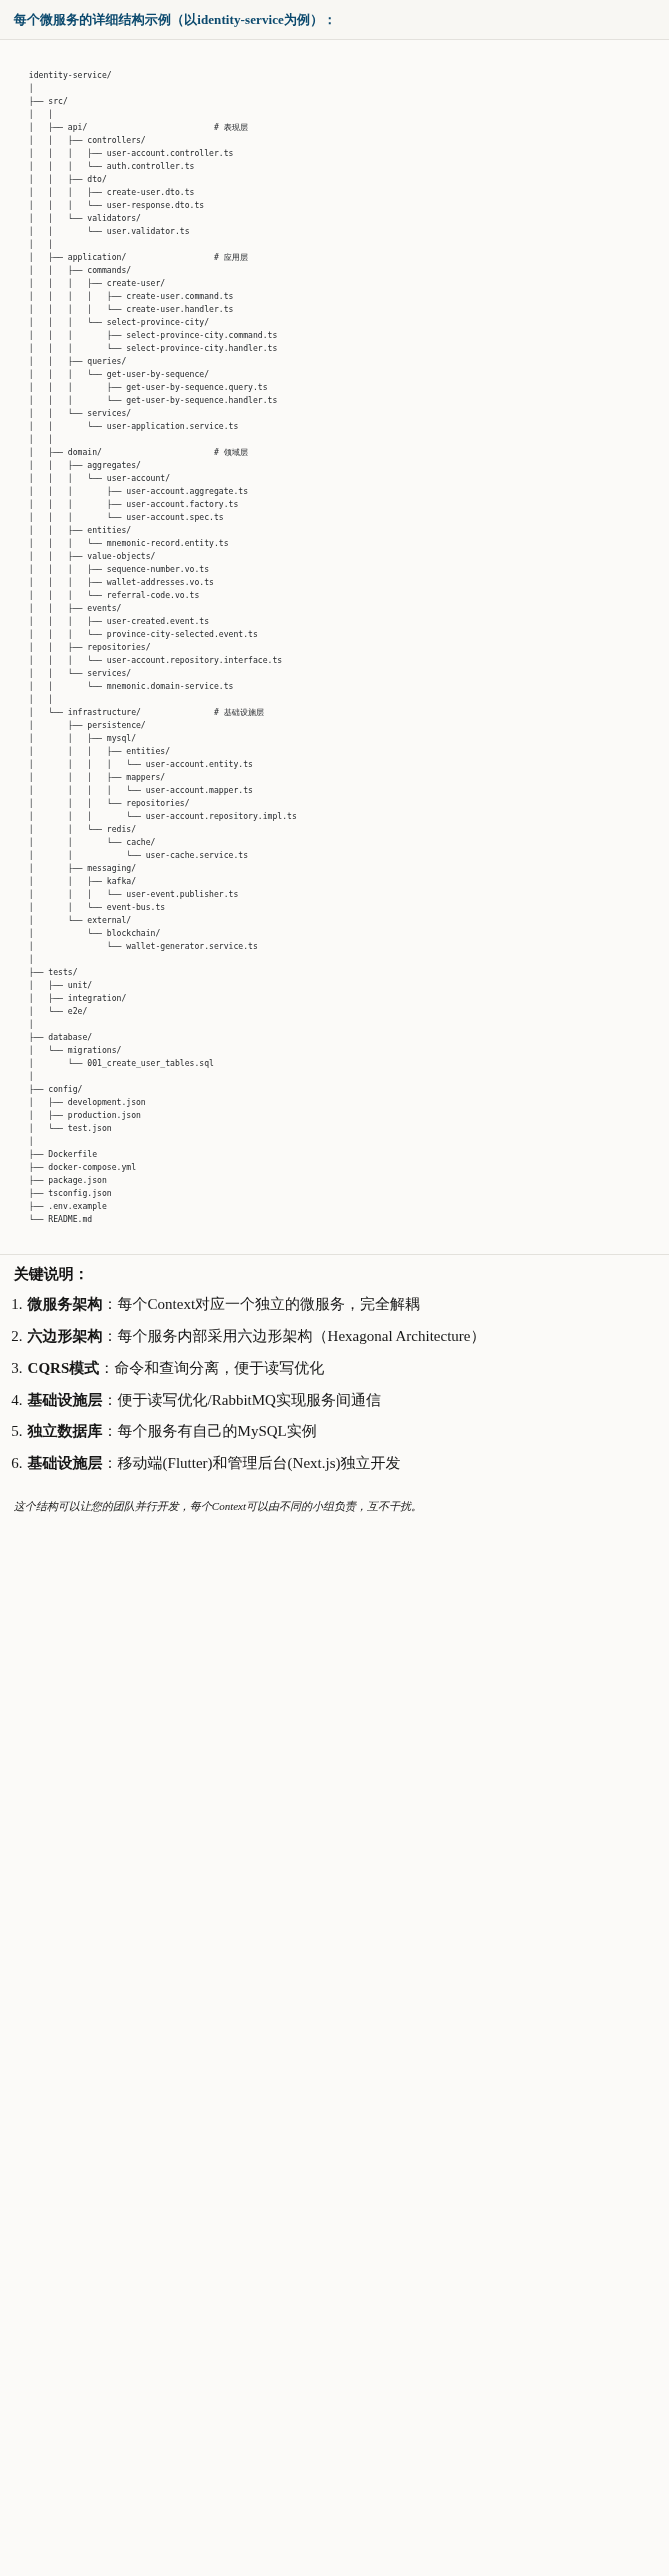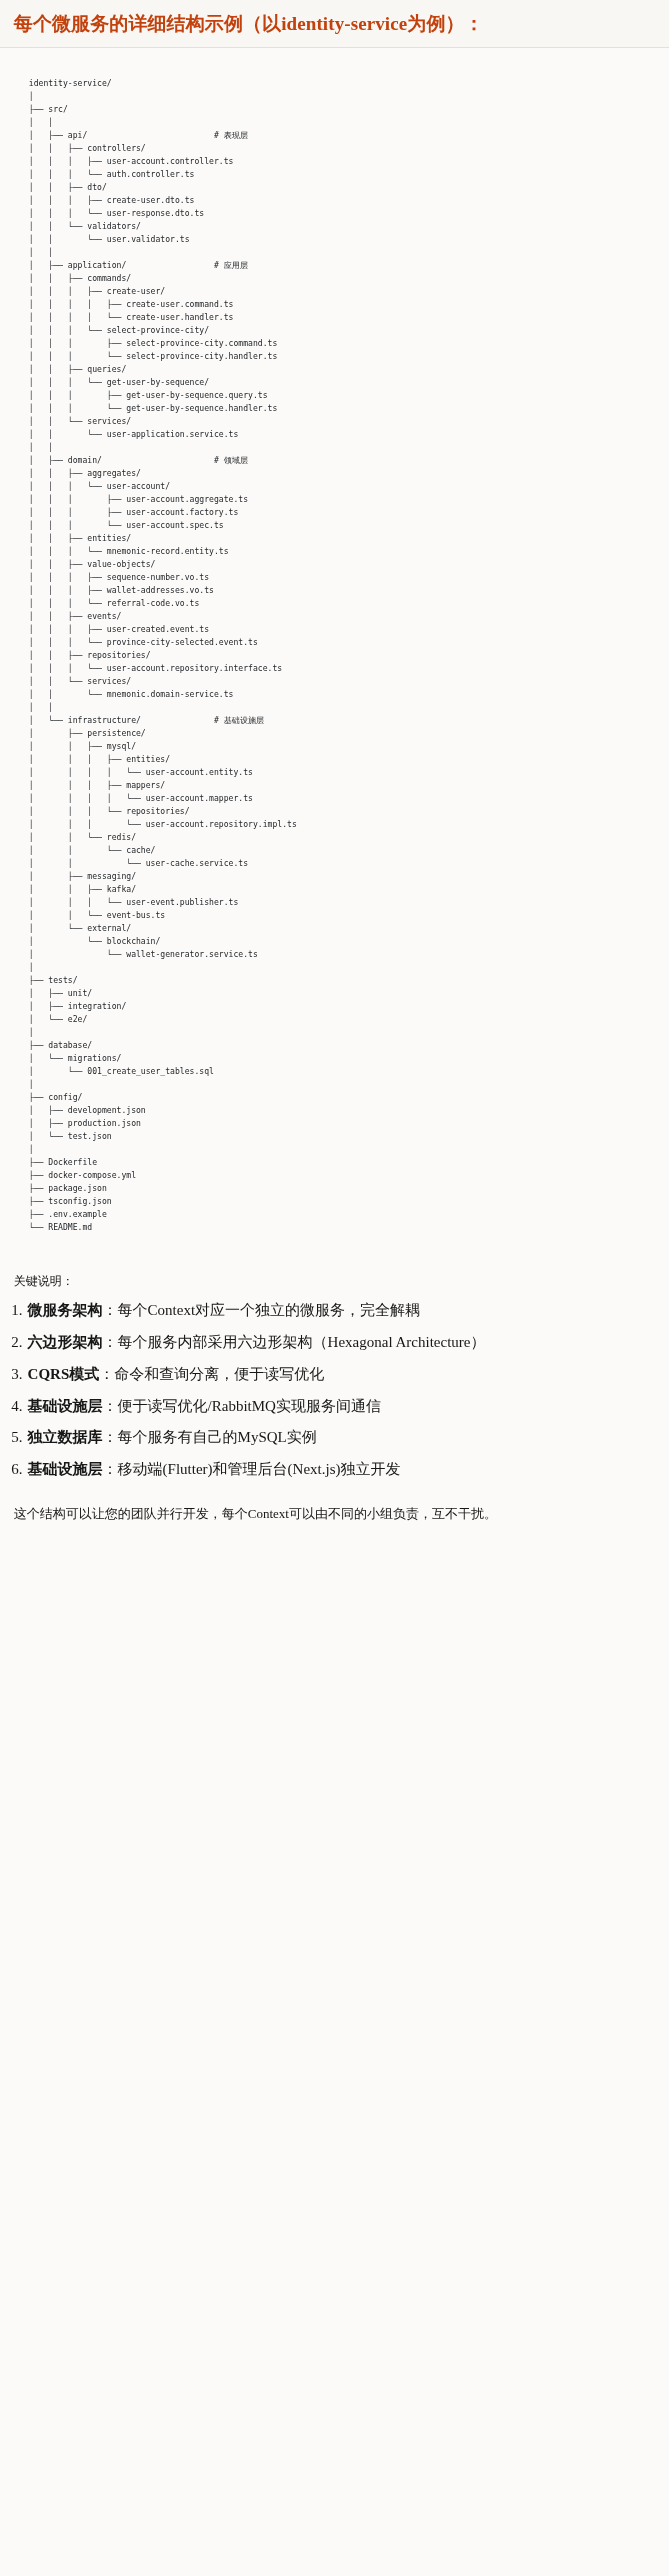--- a/index.html
+++ b/index.html
@@ -24,24 +24,24 @@
   .doc-header {
     box-sizing: border-box;
     padding: 11.3px 13.8px 10px 13.8px;
     background: #f8f7f3;
     border-bottom: 0.6px solid #e3e1dc;
   }
   .doc-header h1 {
     margin: 0;
     font-family: "Liberation Serif", serif;
     font-weight: bold;
-    font-size: 19px;
+    font-size: 13px;
     line-height: 1.35;
     letter-spacing: 0.1px;
-    color: #c2410c;
+    color: #0c4a6e;
   }
 
   
   .tree-block {
     box-sizing: border-box;
     padding: 13.8px 13.8px 6.3px 13.8px;
     background: #fbfaf8;
   }
   pre.tree {
     margin: 15px;
@@ -64,45 +64,46 @@
 
   
   .notes {
     box-sizing: border-box;
     padding: 10px 13.8px 6.3px 13.8px;
     background: #fbfaf8;
   }
   .notes h2 {
     margin: 0 0 8.8px 0;
     font-family: "Liberation Serif", serif;
-    font-weight: normal;
-    font-size: 12px;
+    font-weight: bold;
+    font-size: 15px;
     color: #131313;
   }
   ol.notes-list {
     margin: 0;
     padding: 0 0 0 12.5px;
     list-style: decimal;
     font-family: "Liberation Serif", serif;
     font-size: 15px;
     line-height: 1.5;
     color: #171717;
   }
   ol.notes-list li {
     margin: 0 0 9.4px 0;
     padding-left: 1.3px;
   }
   ol.notes-list li b { font-weight: bold; }
 
   .closing {
     margin: 7.5px 13.8px 11.3px 13.8px;
     font-family: "Liberation Serif", serif;
-    font-size: 13px;
+    font-size: 11px;
     line-height: 1.55;
     color: #171717;
+    font-style: italic;
   }
 </style>
 </head>
 <body>
 
 <div class="page">
 
   <div class="doc-header">
     <h1>每个微服务的详细结构示例（以identity-service为例）：</h1>
   </div>

